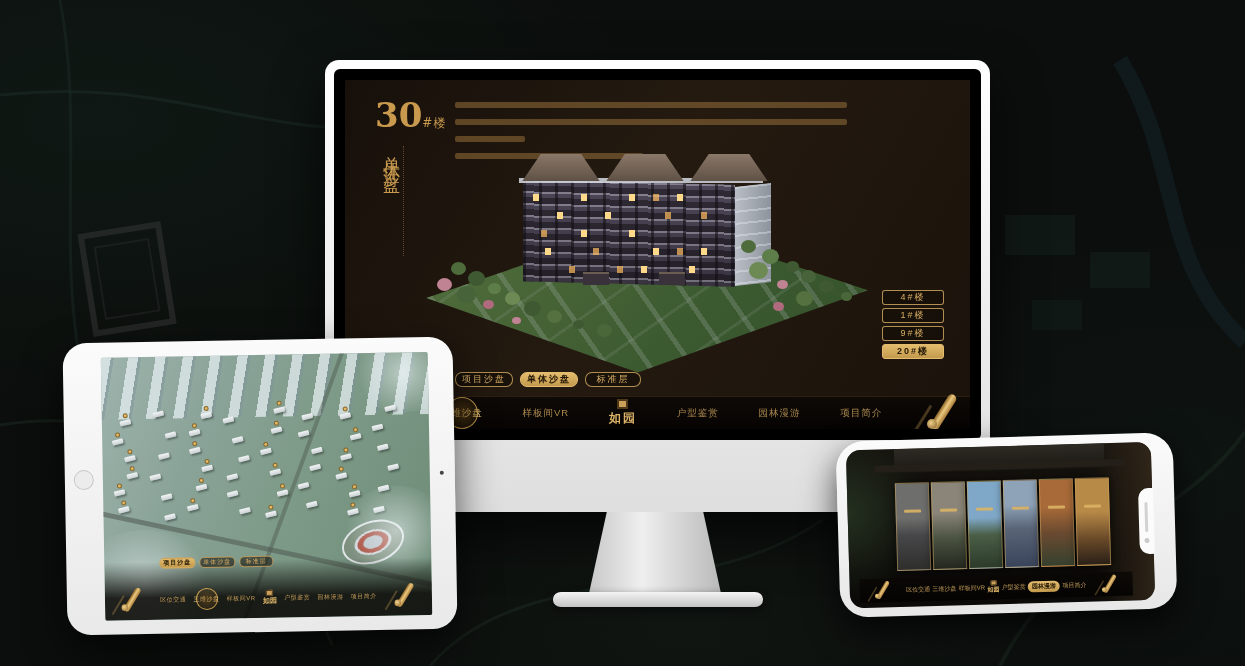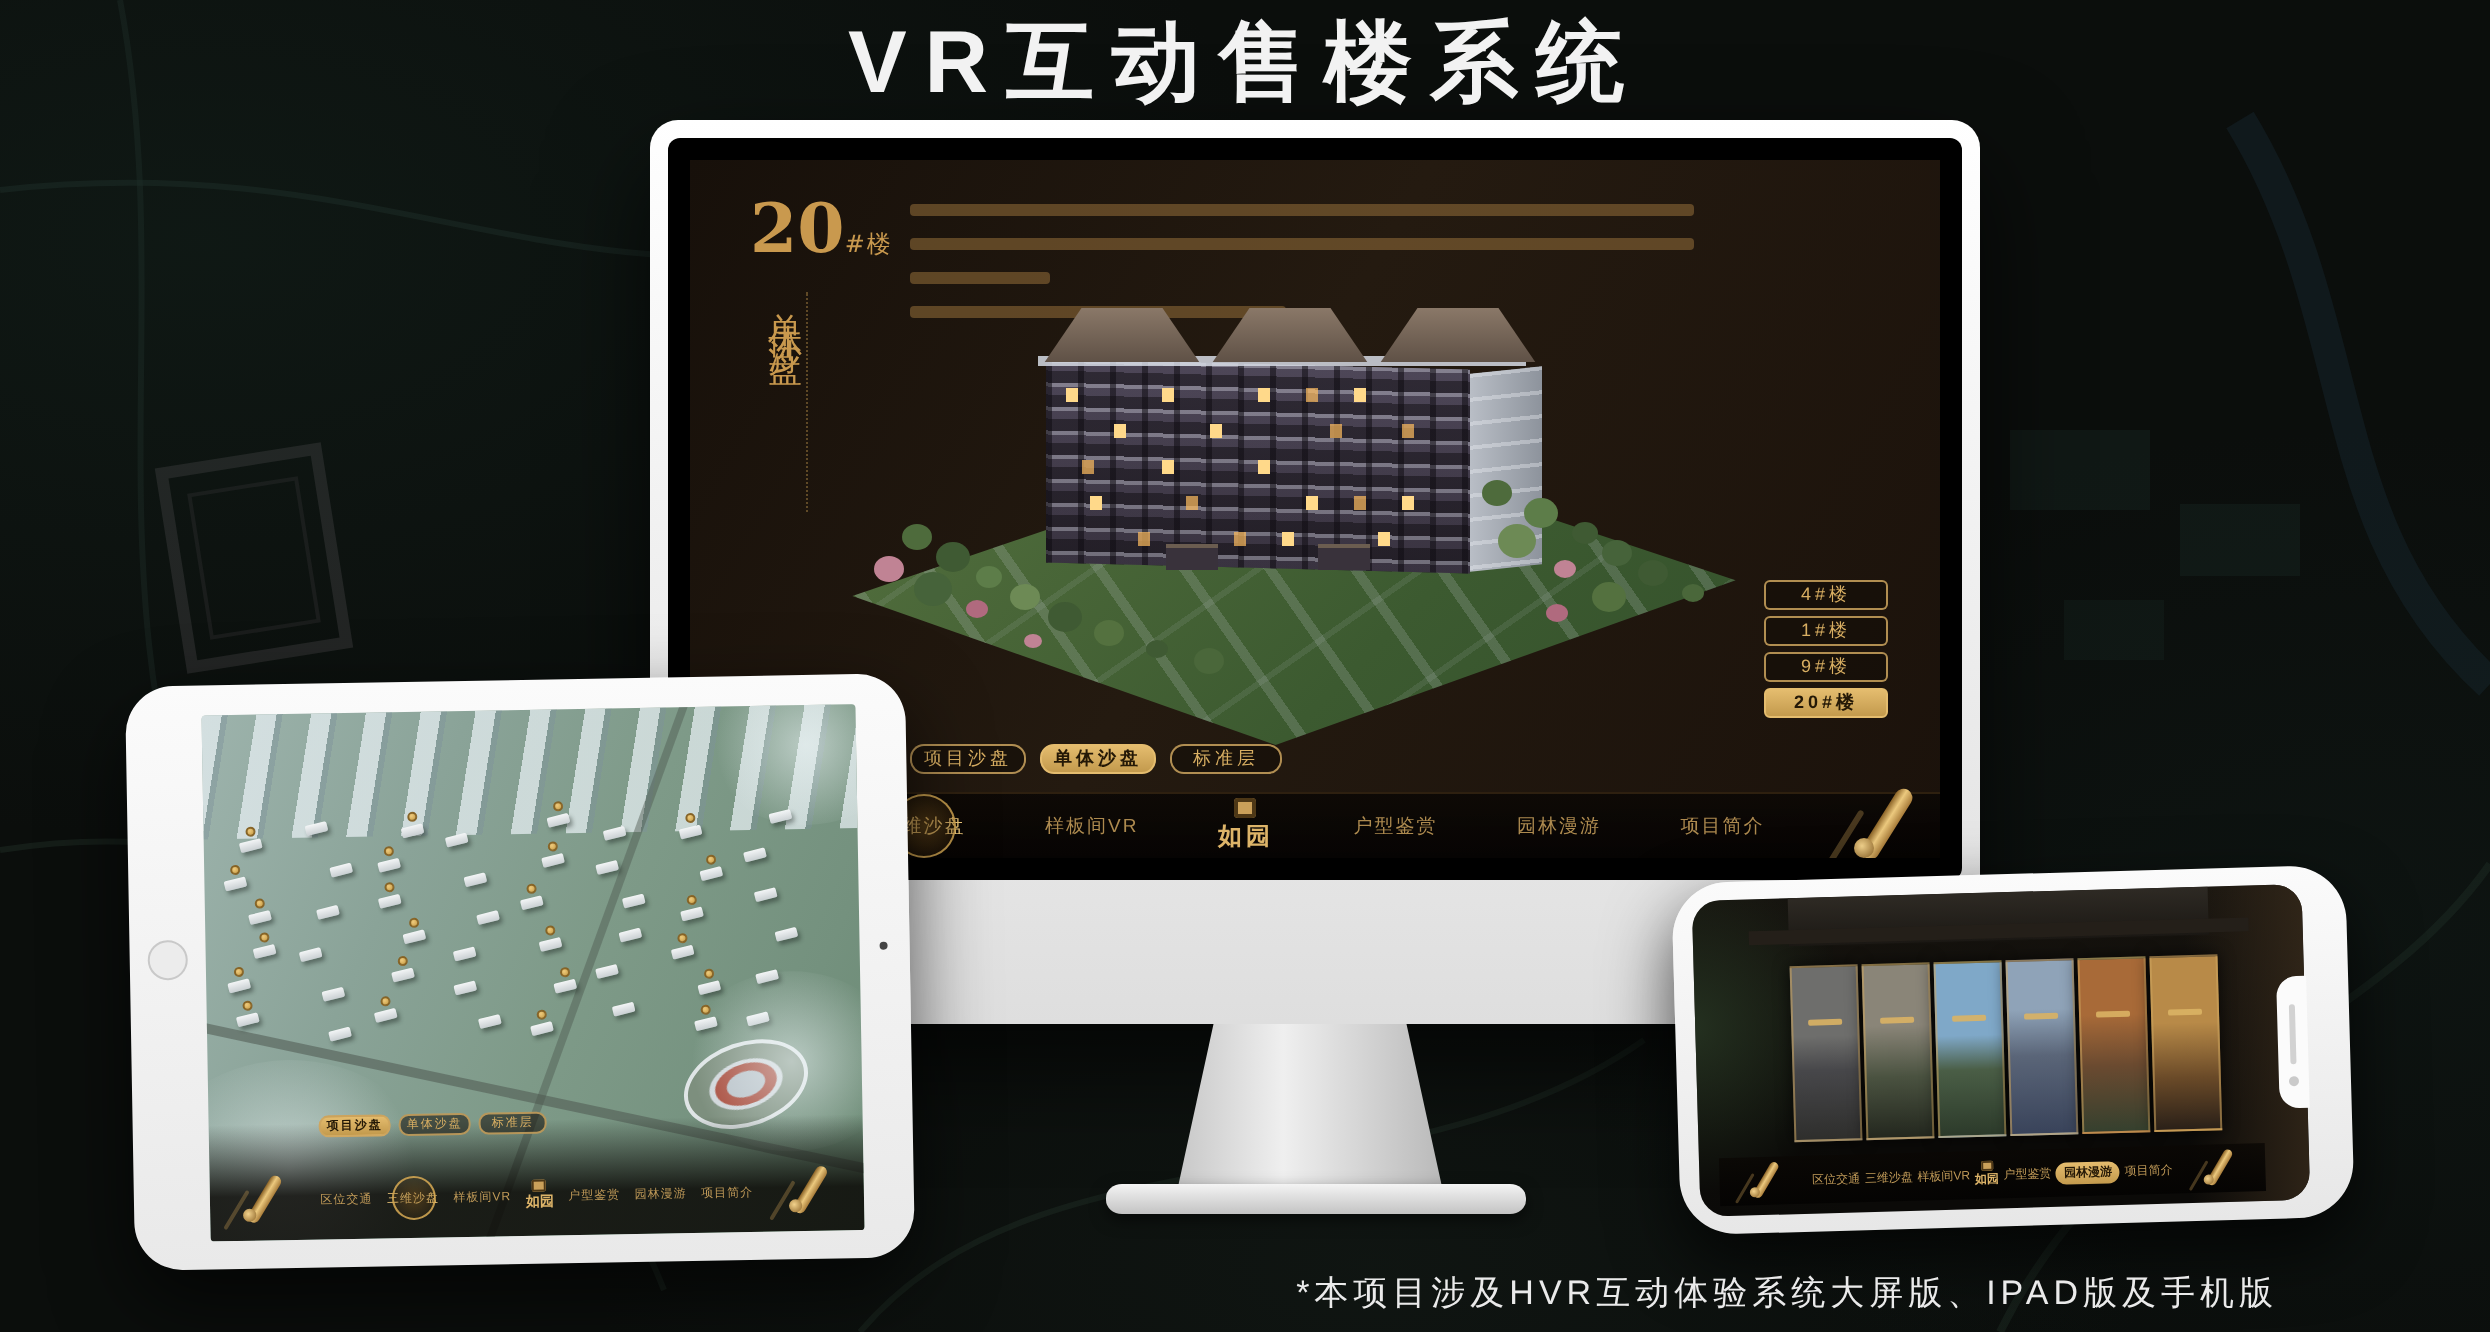--- a/index.html
+++ b/index.html
@@ -228,28 +228,27 @@
     <path d="M1000,666 C1062,540 1182,522 1245,432" stroke="#223129" stroke-width="4" fill="none" opacity="0.4"></path>
     <path d="M1120,60 C1182,162 1158,262 1245,342" stroke="#16242c" stroke-width="16" fill="none" opacity="0.5"></path>
     <rect x="1005" y="215" width="70" height="40" fill="#131d19" opacity="0.7"></rect>
     <rect x="1090" y="252" width="60" height="36" fill="#131d19" opacity="0.7"></rect>
     <rect x="1032" y="300" width="50" height="30" fill="#131d19" opacity="0.6"></rect>
     <rect x="88" y="230" width="78" height="98" fill="none" stroke="#262626" stroke-width="6" transform="rotate(-9 127 279)" opacity="0.9"></rect>
     <rect x="100" y="243" width="54" height="72" fill="none" stroke="#1c1c1c" stroke-width="2" transform="rotate(-9 127 279)" opacity="0.9"></rect>
   </svg>
   <div class="tint"></div>
 
-  <div class="title">VR互动售楼系统</div>
 
   <div class="monitor">
     <div class="m-bezel">
       <div class="m-screen">
 
         <div class="sui-num">
-          <span>20</span><small>#楼</small>
+          <span>30</span><small>#楼</small>
         </div>
         <div class="sui-sub">单体沙盘</div>
         <div class="sui-sub-en"></div>
 
         <div class="pline pl1"></div>
         <div class="pline pl2"></div>
         <div class="pline pl3"></div>
         <div class="pline pl4"></div>
 
         <div class="scene">
@@ -439,14 +438,13 @@
         <span class="pitem">项目简介</span>
         <span class="scroll xs"></span>
       </div>
     </div>
     <div class="ph-notch">
       <div class="ph-slit"></div>
       <div class="ph-camdot"></div>
     </div>
   </div>
 
-  <div class="footnote">*本项目涉及HVR互动体验系统大屏版、IPAD版及手机版</div>
 </div>
 
 </body></html>

